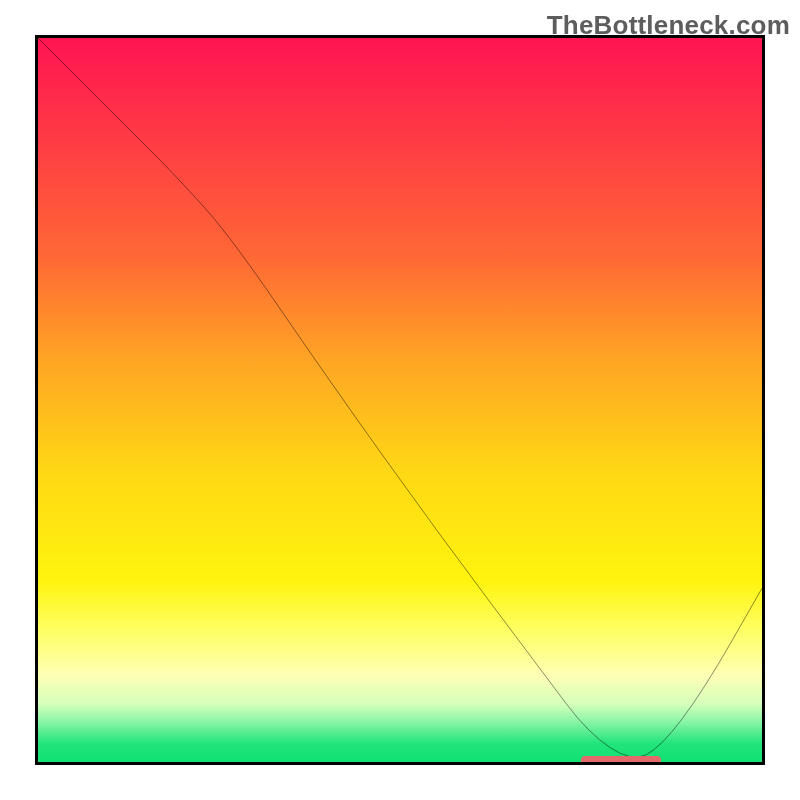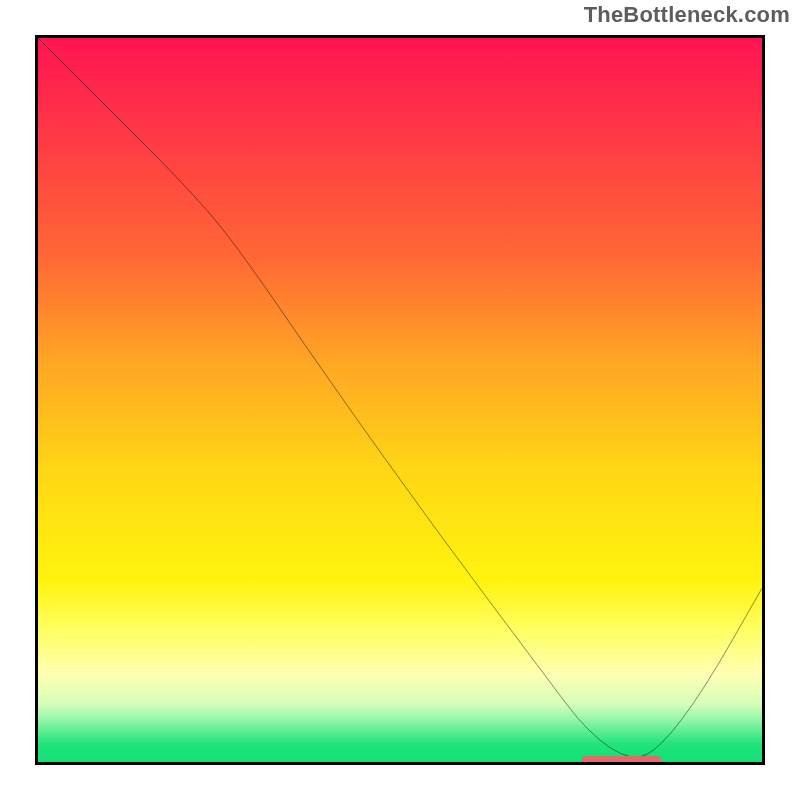--- a/index.html
+++ b/index.html
@@ -11,23 +11,23 @@
     font-family: Arial, Helvetica, sans-serif;
     overflow: hidden;
   }
   .frame {
     position: relative;
     width: 800px;
     height: 800px;
   }
   .attribution {
     position: absolute;
-    top: 2px;
+    top: 10px;
     right: 10px;
-    font-size: 22px;
+    font-size: 26px;
     font-weight: 600;
     color: #5d5d5d;
     letter-spacing: 0.2px;
   }
   .plot-box {
     position: absolute;
     left: 35px;
     top: 35px;
     width: 730px;
     height: 730px;

